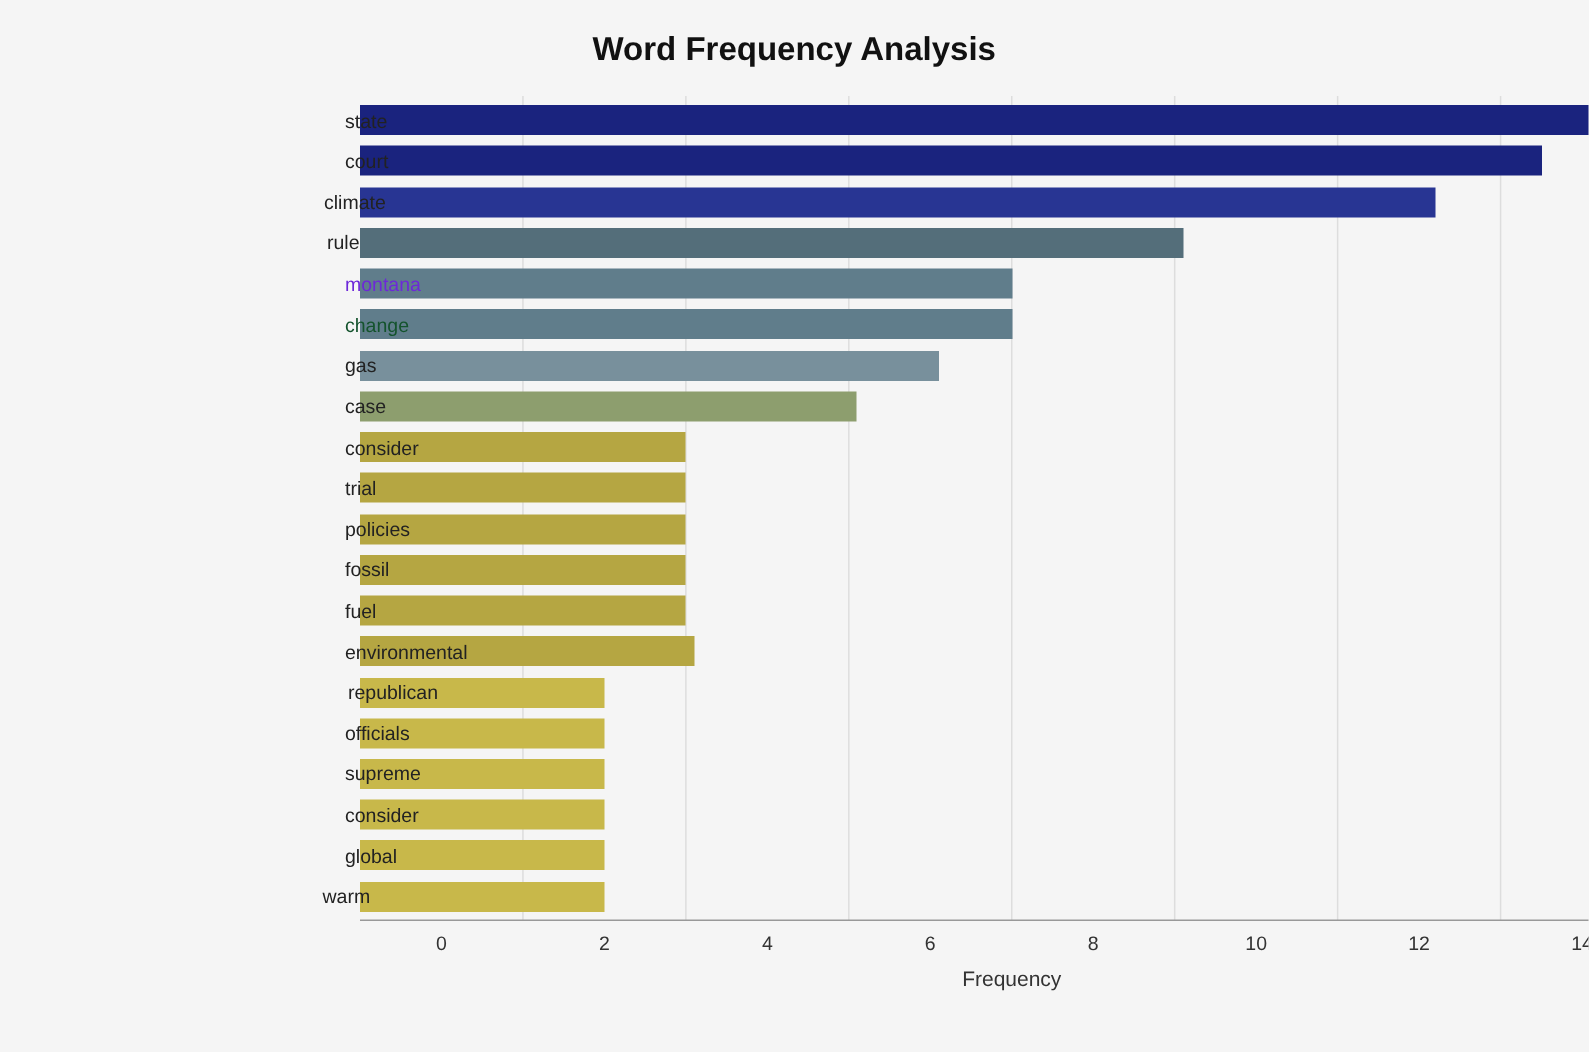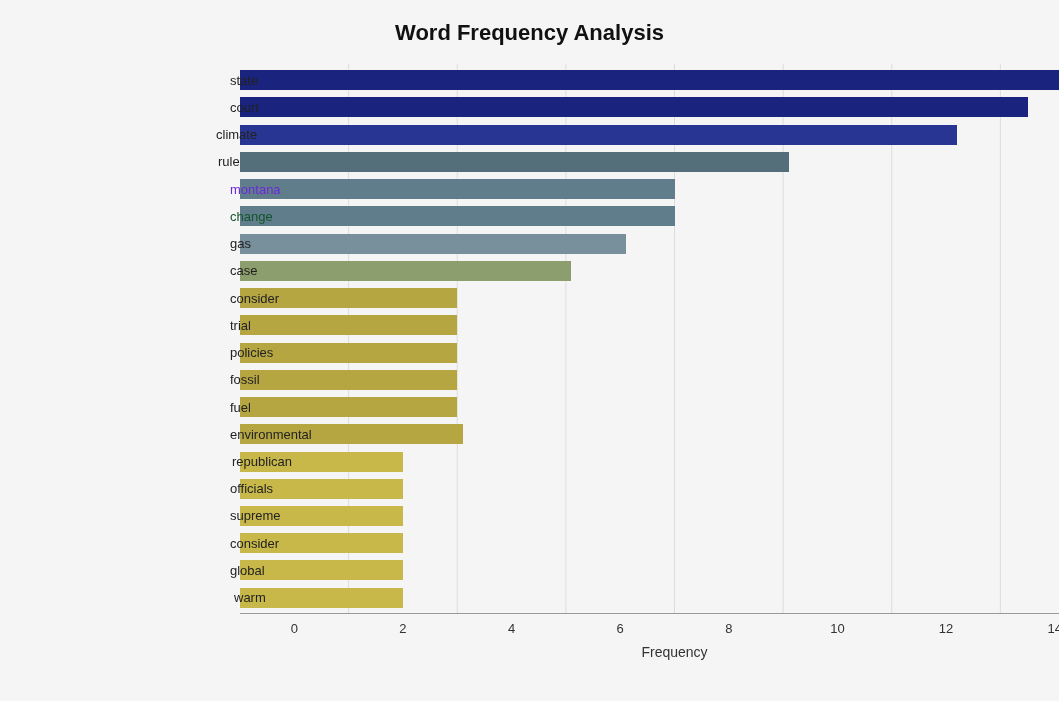--- a/index.html
+++ b/index.html
@@ -117,21 +117,21 @@
         </div>
         <div style="display: flex; align-items: center; height: 22px; position: relative;">
           <div style="width: 0px; text-align: right; font-size: 13px; color: rgb(34, 34, 34); padding-right: 10px; flex-shrink: 0; position: absolute; right: 100%; white-space: nowrap;">consider</div>
           <div style="width: 18.75%; height: 20px; background: rgb(200, 184, 74);"></div>
         </div>
         <div style="display: flex; align-items: center; height: 22px; position: relative;">
           <div style="width: 0px; text-align: right; font-size: 13px; color: rgb(34, 34, 34); padding-right: 10px; flex-shrink: 0; position: absolute; right: 100%; white-space: nowrap; margin-left: 19px;">global</div>
           <div style="width: 18.75%; height: 20px; background: rgb(200, 184, 74);"></div>
         </div>
         <div style="display: flex; align-items: center; height: 22px; position: relative;">
-          <div style="width: 0px; text-align: right; font-size: 13px; color: rgb(34, 34, 34); padding-right: 6px; flex-shrink: 0; position: absolute; right: 100%; white-space: nowrap;">warm</div>
+          <div style="width: 0px; text-align: right; font-size: 13px; color: rgb(34, 34, 34); padding-right: 25px; flex-shrink: 0; position: absolute; right: 100%; white-space: nowrap;">warm</div>
           <div style="width: 18.75%; height: 20px; background: rgb(200, 184, 74);"></div>
         </div>
       </div>
 
     <div style="position:absolute;bottom:50px;left:0;right:0;height:1px;background:#999;"></div>
 
     <div id="x-labels" style="position:absolute;bottom:28px;left:0;right:0;display:flex;justify-content:space-between;">
     <span style="font-size: 13px; color: rgb(51, 51, 51); text-align: center; flex: 1 1 0%;">0</span>
         <span style="font-size: 13px; color: rgb(51, 51, 51); text-align: center; flex: 1 1 0%;">2</span>
         <span style="font-size: 13px; color: rgb(51, 51, 51); text-align: center; flex: 1 1 0%;">4</span>

